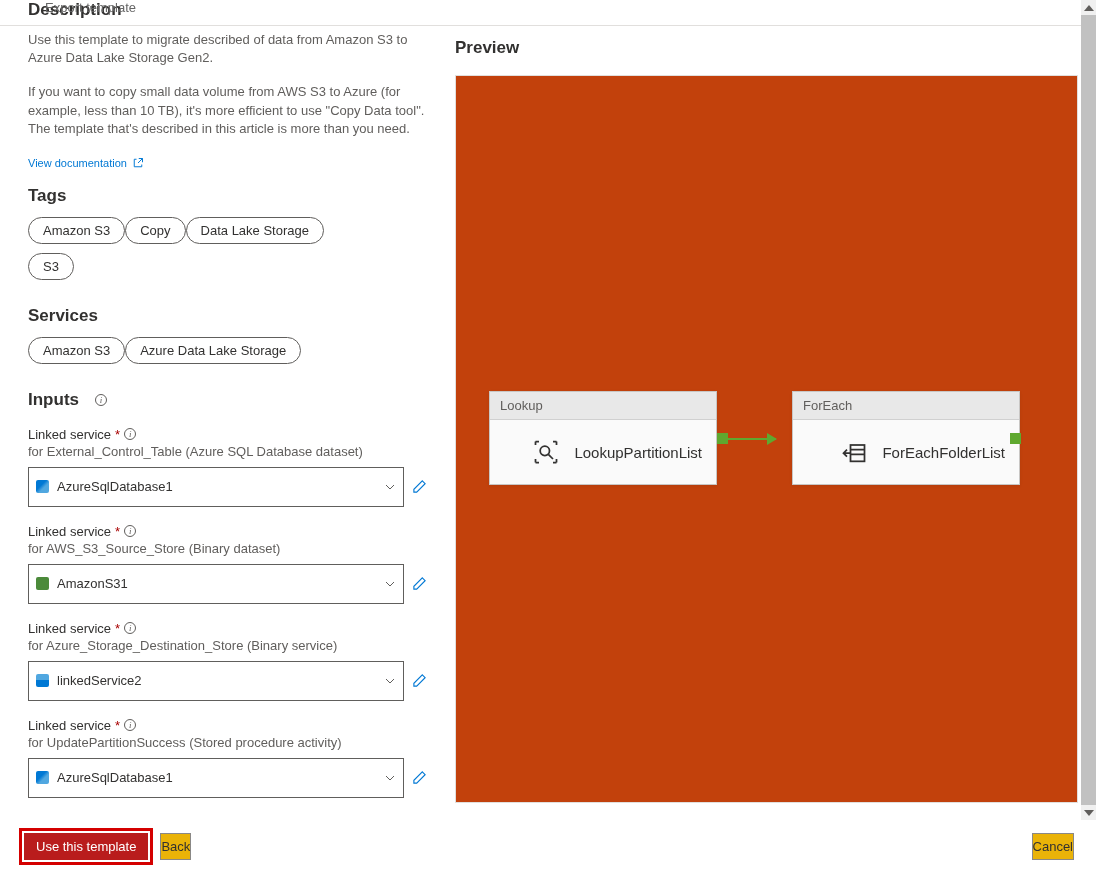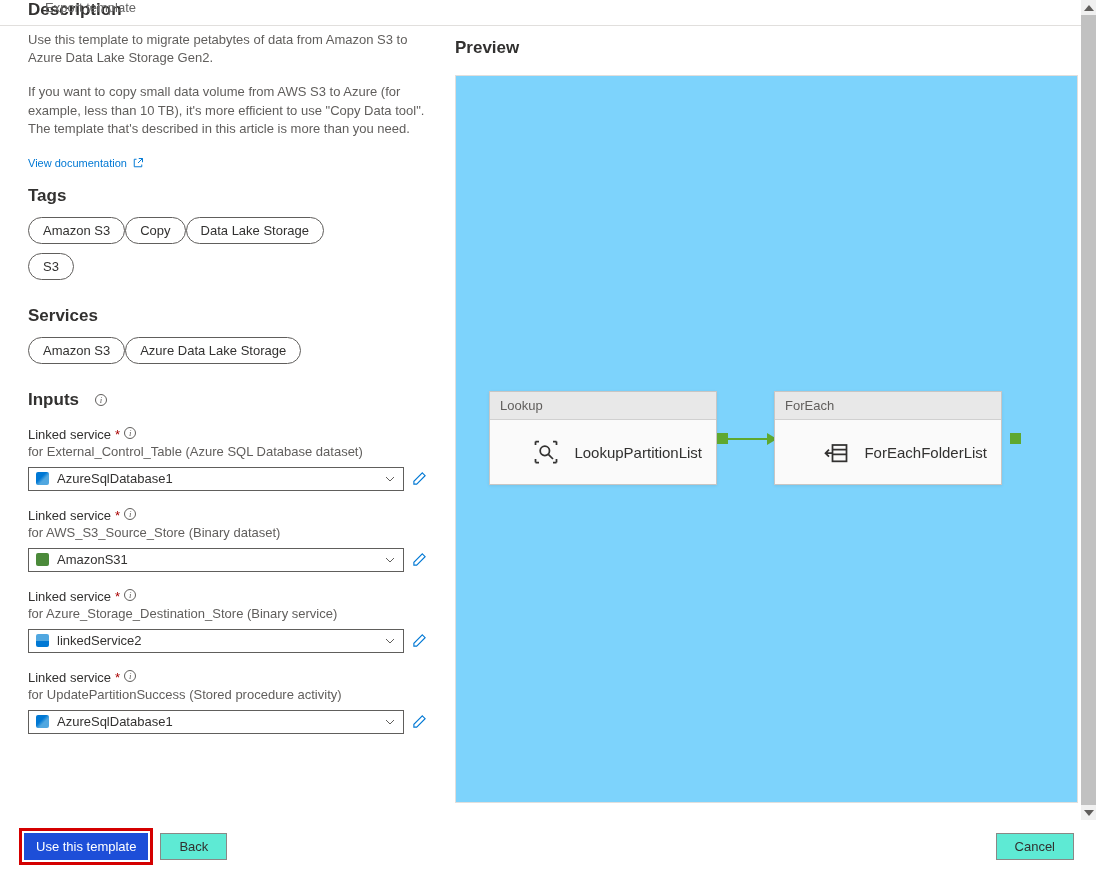--- a/index.html
+++ b/index.html
@@ -109,40 +109,41 @@
       font-family: serif;
       font-style: italic;
     }
     .input-group {
       margin-top: 17px;
     }
     .input-label {
       font-size: 13px;
       color: #323130;
       display: flex;
+      align-items: center;
       gap: 4px;
     }
     .required-star {
       color: #a80000;
     }
     .input-sublabel {
       font-size: 13px;
       color: #605e5c;
       margin-top: 2px;
     }
     .select-row {
       display: flex;
       align-items: center;
       gap: 8px;
       margin-top: 8px;
     }
     .select-box {
       flex: 1;
       border: 1px solid #605e5c;
-      height: 24px;
+      height: 40px;
       display: flex;
       align-items: center;
       padding: 0 7px;
       font-size: 13px;
       background: white;
       position: relative;
       cursor: pointer;
     }
     .service-icon {
       width: 13px;
@@ -176,21 +177,21 @@
     .preview-heading {
       font-size: 17px;
       font-weight: 600;
       margin-top: 38px;
       margin-bottom: 17px;
     }
     .preview-canvas {
       border: 1px solid #e1dfdd;
       height: 728px;
       position: relative;
-      background: #7dd3fc;
+      background: #c2410c;
     }
     .activity-node {
       position: absolute;
       width: 228px;
       border: 1px solid #c8c6c4;
       background: #fafafa;
       box-shadow: 0 1px 3px rgba(0,0,0,0.08);
     }
     .activity-header {
       background: #e8e8e8;
@@ -245,33 +246,33 @@
       justify-content: space-between;
       padding: 0 22px 0 24px;
       background: white;
     }
     .footer-left {
       display: flex;
       gap: 12px;
       align-items: center;
     }
     .btn-primary {
-      background: #1d4ed8;
+      background: #b91c1c;
       color: white;
       border: none;
       padding: 6px 12px;
       font-size: 13px;
       cursor: pointer;
       outline: 3px solid #d40000;
       outline-offset: 2px;
     }
     .btn-secondary {
-      background: #5eead4;
+      background: #eab308;
       border: 1px solid #8a8886;
-      padding: 5px 18px;
+      padding: 5px 0;
       font-size: 13px;
       cursor: pointer;
       color: #323130;
     }
     .scrollbar-vert {
       position: absolute;
       right: 0;
       top: 0;
       width: 15px;
       height: 820px;
@@ -297,21 +298,21 @@
 </head>
 <body>
 
 <div class="top-cutoff">Export template</div>
 
 <div class="main-container">
   <div class="left-panel">
 
     <div class="description-section">
       <h2 class="section-heading">Description</h2>
-      <p class="description-text">Use this template to migrate petabytes of data from Amazon S3 to Azure Data Lake Storage Gen2.</p>
+      <p class="description-text">Use this template to migrate described of data from Amazon S3 to Azure Data Lake Storage Gen2.</p>
       <p class="description-text">If you want to copy small data volume from AWS S3 to Azure (for example, less than 10 TB), it's more efficient to use "Copy Data tool". The template that's described in this article is more than you need.</p>
       <a class="doc-link">
         <span>View documentation</span>
         <svg class="external-icon" viewBox="0 0 16 16">
           <path fill="none" stroke="#0078d4" stroke-width="1.3" d="M6 3H3v10h10v-3M8 8l6-6M9 2h5v5"></path>
         </svg>
       </a>
     </div>
 
     <div class="tags-section">
@@ -439,21 +440,21 @@
             <circle cx="11" cy="11" r="4" fill="none" stroke="#323130" stroke-width="1.5"></circle>
             <path stroke="#323130" stroke-width="1.5" d="M14 14l4 4"></path>
           </svg>
           <span class="activity-name">LookupPartitionList</span>
         </div>
       </div>
 
       <div class="connector-handle" style="left:261px; top:357px"></div>
       <div class="connector-arrow" style="left:272px; top:362px; width:48px"></div>
 
-      <div class="activity-node" style="left:318px; top:315px">
+      <div class="activity-node" style="left:336px; top:315px">
         <div class="activity-header">ForEach</div>
         <div class="activity-body">
           <svg class="activity-icon" viewBox="0 0 24 24">
             <rect x="9" y="6" width="12" height="14" fill="none" stroke="#323130" stroke-width="1.5"></rect>
             <path fill="none" stroke="#323130" stroke-width="1.5" d="M9 10h12 M9 14h12"></path>
             <path fill="none" stroke="#323130" stroke-width="1.5" d="M6 16 L3 13 L6 10 M3 13 L9 13"></path>
           </svg>
           <span class="activity-name">ForEachFolderList</span>
         </div>
       </div>

